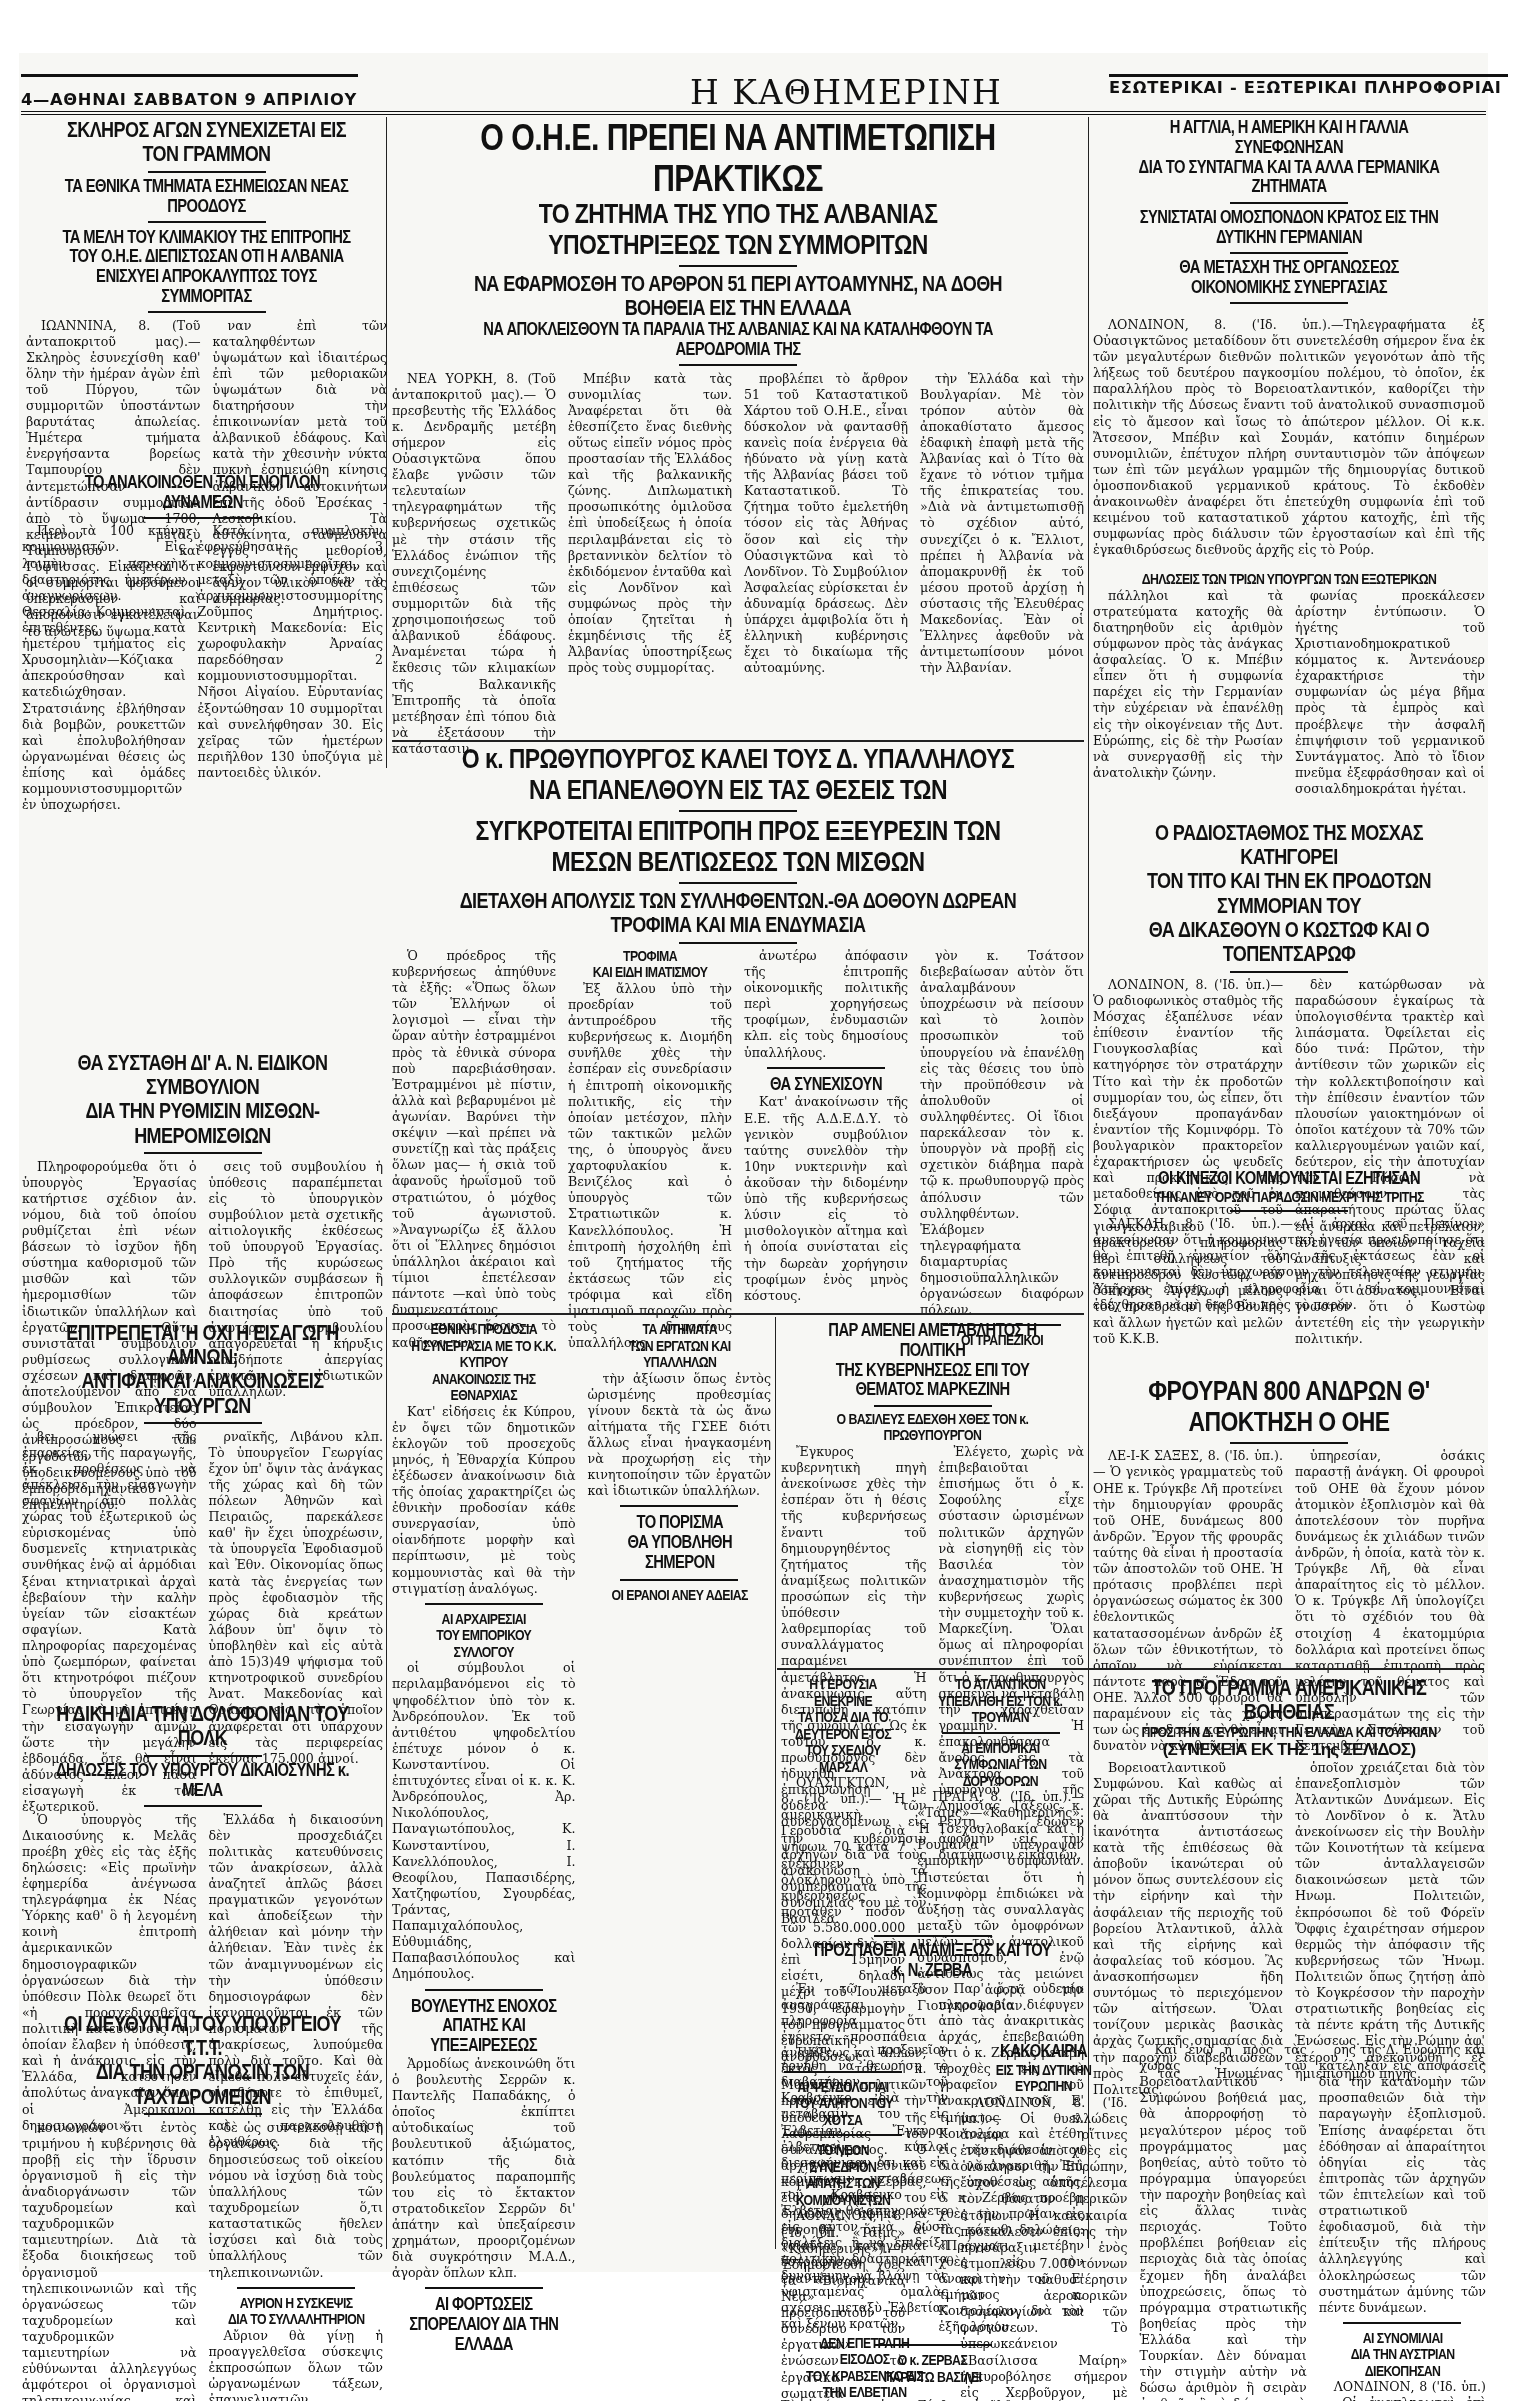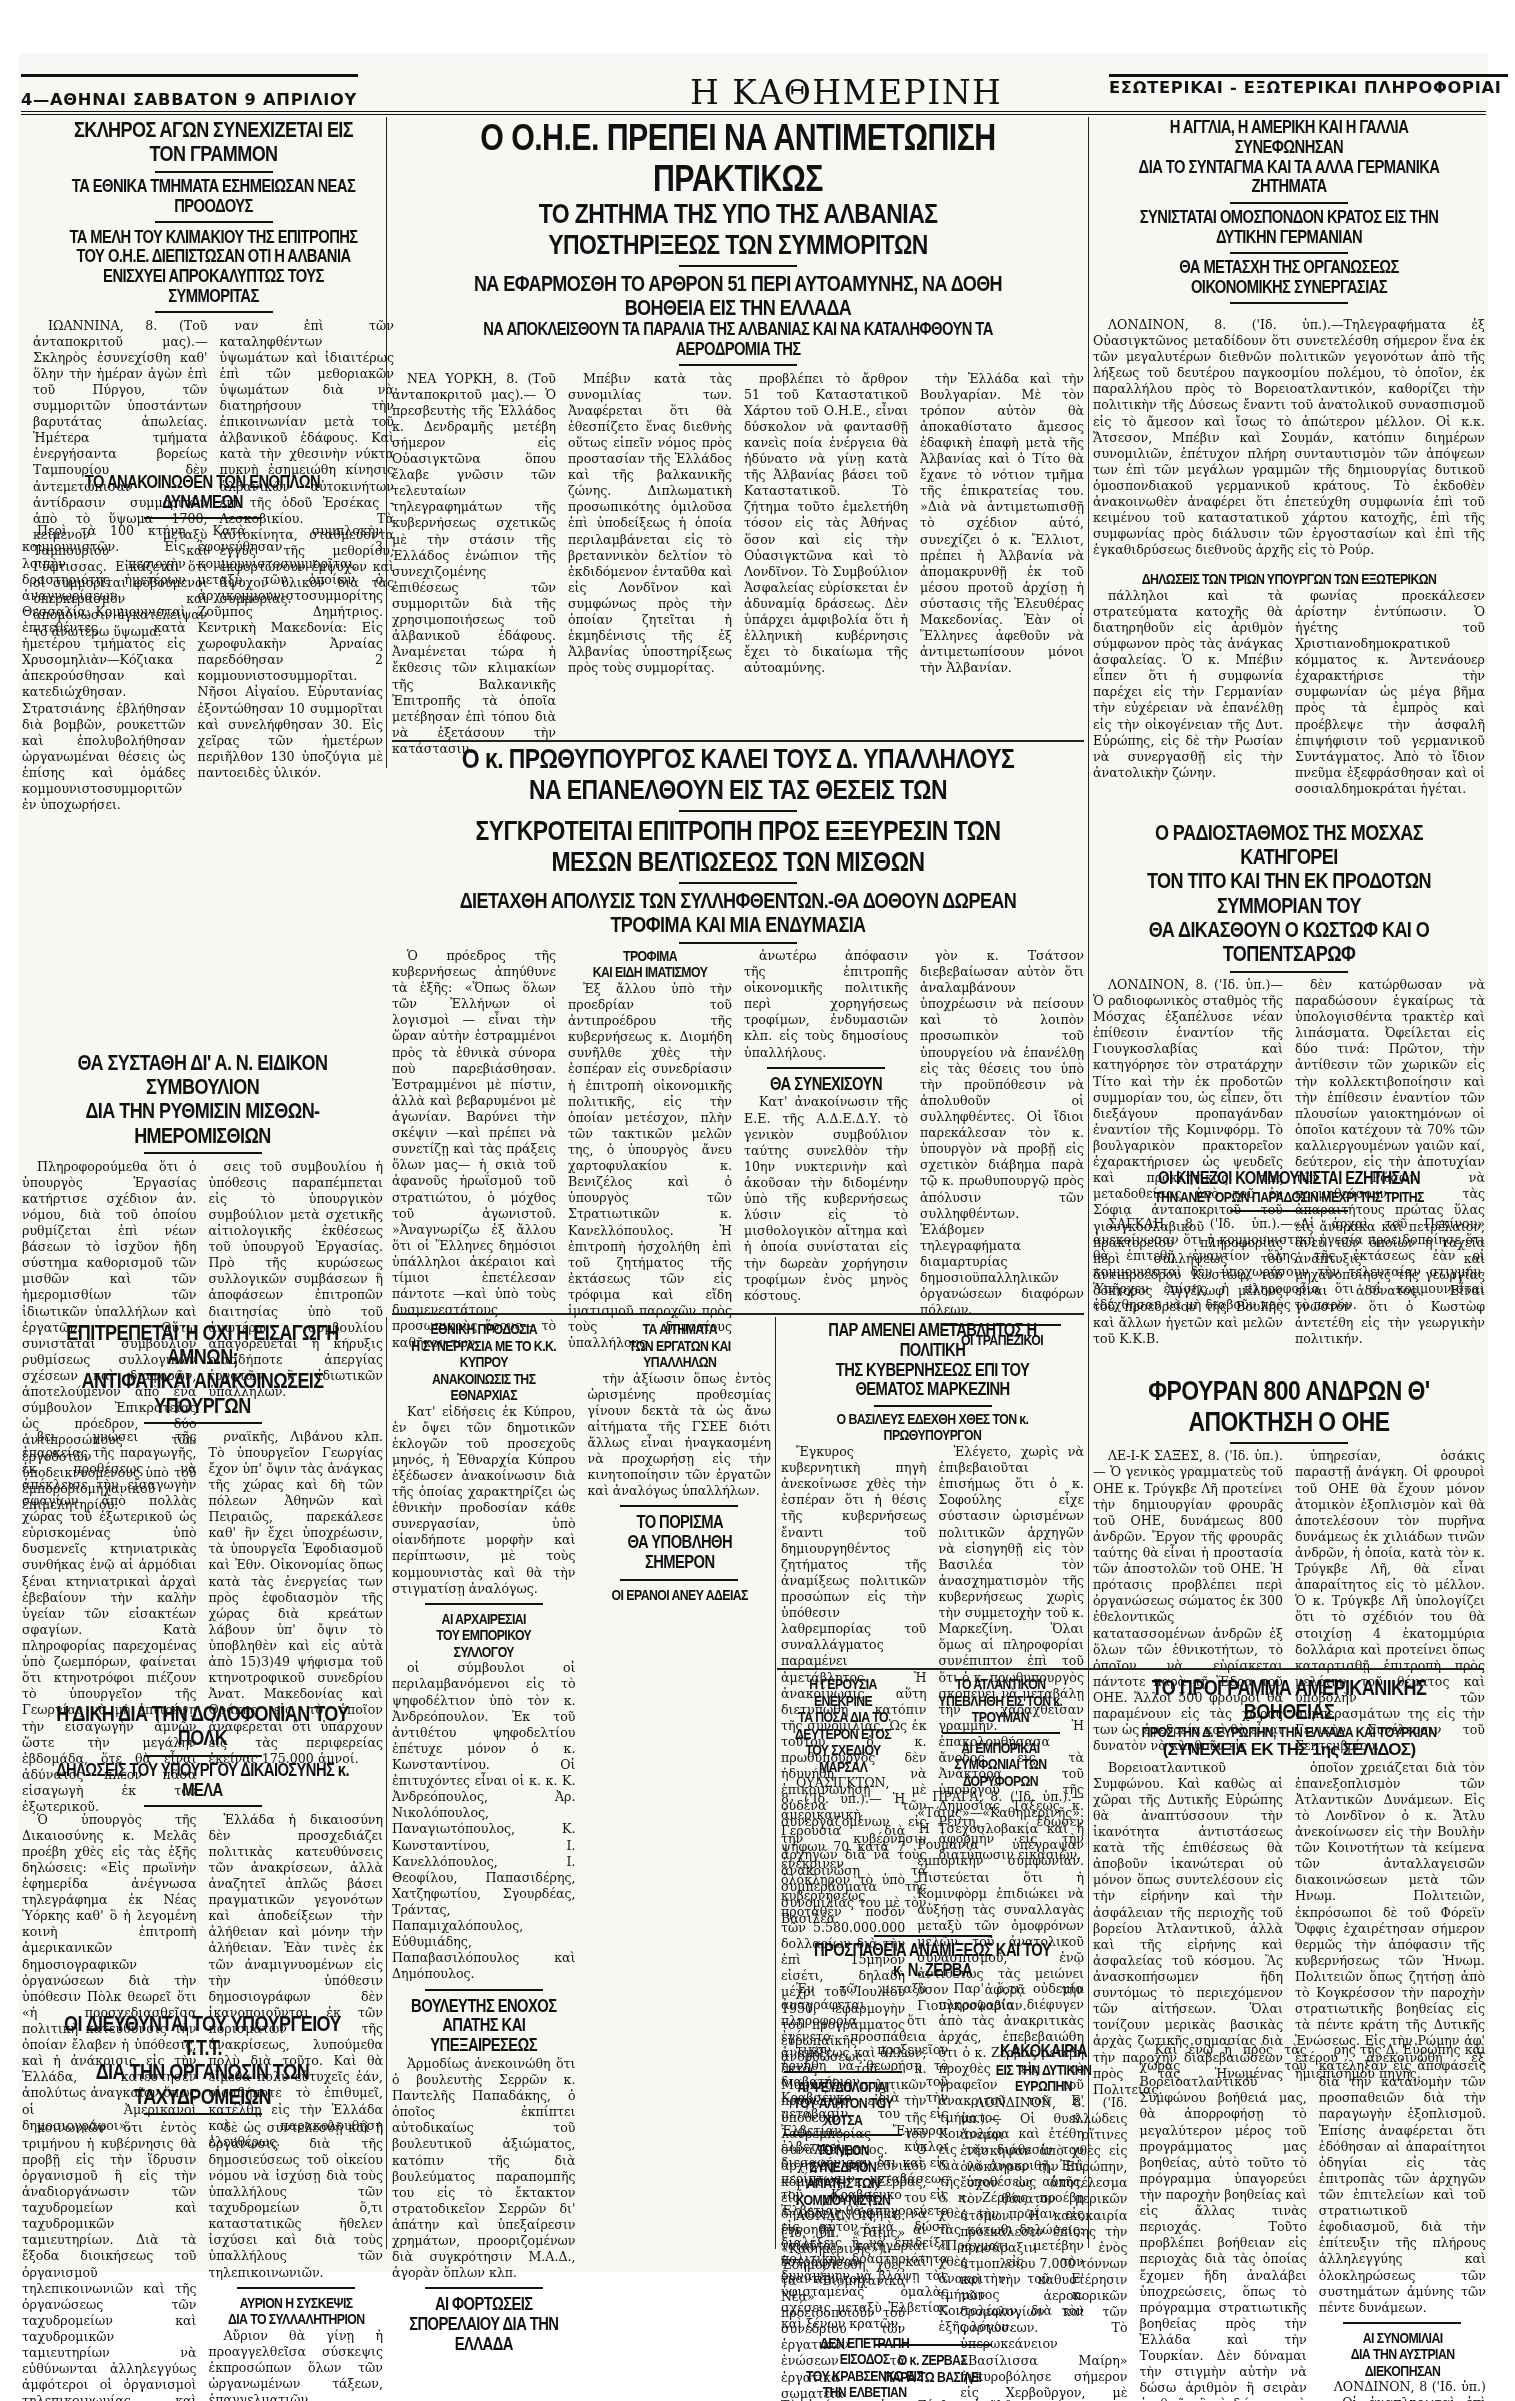--- a/index.html
+++ b/index.html
@@ -36,21 +36,21 @@
   <div class="mh-center">Η ΚΑΘΗΜΕΡΙΝΗ</div>
   <div class="mh-right">ΕΣΩΤΕΡΙΚΑΙ - ΕΞΩΤΕΡΙΚΑΙ ΠΛΗΡΟΦΟΡΙΑΙ</div>
 </div>
 <div class="mh-rule"></div>
 
 <div class="vline" style="left:386px;top:117px;height:651px;"></div>
 <div class="vline" style="left:1088px;top:117px;height:2131px;"></div>
 <div class="vline" style="left:386px;top:1317px;height:932px;"></div>
 <div class="vline" style="left:775px;top:1317px;height:932px;"></div>
 
-<div class="blk" style="left:33px;top:118px;width:361px;">
+<div class="blk" style="left:26px;top:118px;width:361px;">
   <div class="hl m cond">ΣΚΛΗΡΟΣ ΑΓΩΝ ΣΥΝΕΧΙΖΕΤΑΙ ΕΙΣ ΤΟΝ ΓΡΑΜΜΟΝ</div>
   <div class="rule"></div>
   <div class="hl s cond">ΤΑ ΕΘΝΙΚΑ ΤΜΗΜΑΤΑ ΕΣΗΜΕΙΩΣΑΝ ΝΕΑΣ ΠΡΟΟΔΟΥΣ</div>
   <div class="rule"></div>
   <div class="hl s cond">ΤΑ ΜΕΛΗ ΤΟΥ ΚΛΙΜΑΚΙΟΥ ΤΗΣ ΕΠΙΤΡΟΠΗΣ ΤΟΥ Ο.Η.Ε. ΔΙΕΠΙΣΤΩΣΑΝ ΟΤΙ Η ΑΛΒΑΝΙΑ ΕΝΙΣΧΥΕΙ ΑΠΡΟΚΑΛΥΠΤΩΣ ΤΟΥΣ ΣΥΜΜΟΡΙΤΑΣ</div>
   <div class="rule"></div>
   <div class="cols">
     <div class="col">
         <p>ΙΩΑΝΝΙΝΑ, 8. (Τοῦ ἀνταποκριτοῦ μας).— Σκληρὸς ἐσυνεχίσθη καθ' ὅλην τὴν ἡμέραν ἀγὼν ἐπὶ τοῦ Πύργου, τῶν συμμοριτῶν ὑποστάντων βαρυτάτας ἀπωλείας. Ἡμέτερα τμήματα ἐνεργήσαντα βορείως Ταμπουρίου δὲν ἀντεμετώπισαν ἀντίδρασιν συμμοριτῶν ἀπὸ τὸ ὕψωμα 1700, κείμενον μεταξὺ Ταμπουρίου καὶ Γύφτισσας. Εἰκάζεται ὅτι οἱ συμμορῖται φοβούμενοι ὑπερκερασμὸν καὶ ἀπομόνωσιν ἐγκατέλειψαν τὸ ἀνωτέρω ὕψωμα.</p>
       </div>
@@ -206,21 +206,21 @@
       <div class="hl s cond">ΒΟΥΛΕΥΤΗΣ ΕΝΟΧΟΣ</div>
       <div class="hl s cond">ΑΠΑΤΗΣ ΚΑΙ ΥΠΕΞΑΙΡΕΣΕΩΣ</div>
       <p>Ἁρμοδίως ἀνεκοινώθη ὅτι ὁ βουλευτὴς Σερρῶν κ. Παντελῆς Παπαδάκης, ὁ ὁποῖος ἐκπίπτει αὐτοδικαίως τοῦ βουλευτικοῦ ἀξιώματος, κατόπιν τῆς διὰ βουλεύματος παραπομπῆς του εἰς τὸ ἔκτακτον στρατοδικεῖον Σερρῶν δι' ἀπάτην καὶ ὑπεξαίρεσιν χρημάτων, προοριζομένων διὰ συγκρότησιν Μ.Α.Δ., ἀγορὰν ὅπλων κλπ.</p>
       <div class="orn"></div>
       <div class="hl s cond">ΑΙ ΦΟΡΤΩΣΕΙΣ</div>
       <div class="hl s cond">ΣΠΟΡΕΛΑΙΟΥ ΔΙΑ ΤΗΝ ΕΛΛΑΔΑ</div>
     </div>
     <div class="col">
       <div class="hl xs cond">ΤΑ ΑΙΤΗΜΑΤΑ</div>
       <div class="hl xs cond">ΤΩΝ ΕΡΓΑΤΩΝ ΚΑΙ ΥΠΑΛΛΗΛΩΝ</div>
-      <p>τὴν ἀξίωσιν ὅπως ἐντὸς ὡρισμένης προθεσμίας γίνουν δεκτὰ τὰ ὡς ἄνω αἰτήματα τῆς ΓΣΕΕ διότι ἄλλως εἶναι ἠναγκασμένη νὰ προχωρήσῃ εἰς τὴν κινητοποίησιν τῶν ἐργατῶν καὶ ἀναλόγως ὑπαλλήλων.</p>
+      <p>τὴν ἀξίωσιν ὅπως ἐντὸς ὡρισμένης προθεσμίας γίνουν δεκτὰ τὰ ὡς ἄνω αἰτήματα τῆς ΓΣΕΕ διότι ἄλλως εἶναι ἠναγκασμένη νὰ προχωρήσῃ εἰς τὴν κινητοποίησιν τῶν ἐργατῶν καὶ ἰδιωτικῶν ὑπαλλήλων.</p>
       <div class="orn"></div>
       <div class="hl s cond">ΤΟ ΠΟΡΙΣΜΑ</div>
       <div class="hl s cond">ΘΑ ΥΠΟΒΛΗΘΗ ΣΗΜΕΡΟΝ</div>
       <div class="orn"></div>
       <div class="hl xs cond">ΟΙ ΕΡΑΝΟΙ ΑΝΕΥ ΑΔΕΙΑΣ</div>
     </div>
   </div>
 </div>
 
 <div class="blk" style="left:781px;top:1321px;width:303px;">

